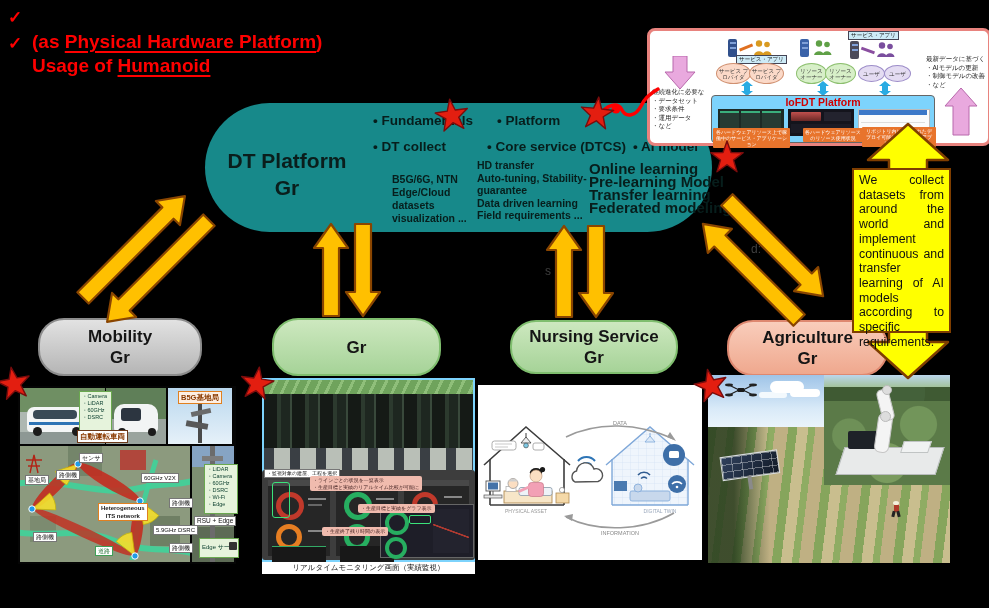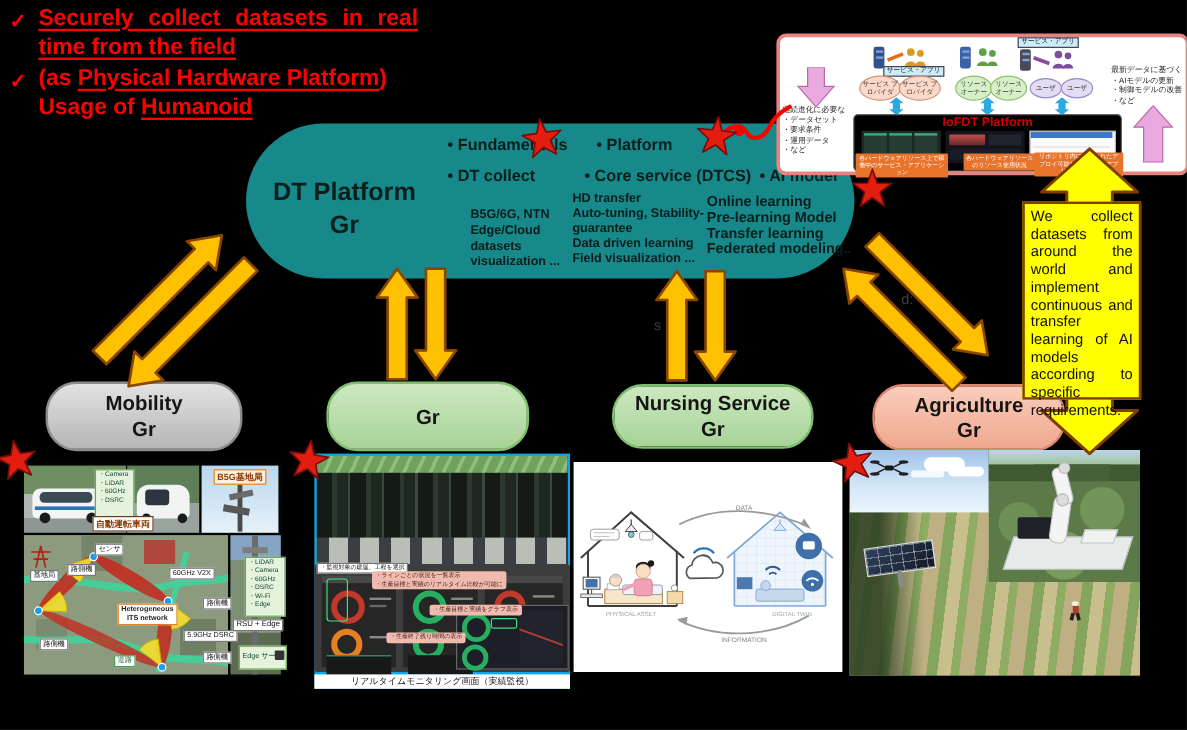--- a/index.html
+++ b/index.html
@@ -51,24 +51,24 @@
     <div>datasets</div>
     <div>visualization ...</div>
   </div>
   <div class="eb-h" style="left:497px;top:113px;z-index:2">• Platform</div>
   <div class="eb-h" style="left:487px;top:139px;z-index:2">• Core service (DTCS)</div>
   <div class="abs eb-d" style="left:477px;top:159px;line-height:12.6px;z-index:2">
     <div>HD transfer</div>
     <div>Auto-tuning, Stability-</div>
     <div>guarantee</div>
     <div>Data driven learning</div>
-    <div>Field visualization ...</div>
+    <div>Field requirements ...</div>
   </div>
   <div class="eb-h" style="left:633px;top:139px;z-index:2">• AI model</div>
-  <div class="abs eb-d" style="left:589px;top:162px;font-size:12px;z-index:2">
+  <div class="abs eb-d" style="left:589px;top:162px;font-size:15px;z-index:2">
     <div>Online learning</div>
     <div>Pre-learning Model</div>
     <div>Transfer learning</div>
     <div>Federated modeling..</div>
   </div>
 
   <div class="abs" style="left:545px;top:264px;font-size:12px;color:#3f3f3f">s</div>
   <div class="abs" style="left:751px;top:242px;font-size:12px;color:#3f3f3f">d:</div>
 
   <div class="pill gray" style="left:38px;top:318px;width:160px;height:54px">
@@ -176,21 +176,21 @@
       <div>・Wi-Fi</div>
       <div>・Edge</div>
     </div>
     <div class="wl" style="left:176px;top:130px;font-size:6.5px">RSU + Edge</div>
     <div class="gbox" style="left:181px;top:152px;width:34px;height:16px;font-size:6px;line-height:15px">
       <span>Edge サーバ</span>
       <span class="abs" style="right:1px;top:3px;width:8px;height:8px;background:#333;border-radius:1px"></span>
     </div>
   </div>
 
-  <div class="abs" style="left:262px;top:378px;width:213px;height:196px;background:#0ea5e9">
+  <div class="abs" style="left:262px;top:378px;width:213px;height:196px;background:#7dd3fc">
     <div class="abs" style="left:2px;top:2px;width:209px;height:90px;
          background:repeating-linear-gradient(90deg,#151A16 0 13px,#2C3A2E 13px 17px,#1E2720 17px 26px,#39493B 26px 28px),#1A211B">
       <div class="abs" style="left:0;top:0;width:209px;height:14px;background:repeating-linear-gradient(115deg,#8FBF7A 0 3px,#6FA35C 3px 10px)"></div>
       <div class="abs" style="left:0;top:68px;width:209px;height:22px;background:repeating-linear-gradient(90deg,#3A3F44 0 10px,#B9BFB7 10px 26px)"></div>
     </div>
     <div class="abs" style="left:0;top:92px;width:213px;height:90px;background:#3D3D3D;border-radius:3px">
       <div class="abs" style="left:6px;top:10px;width:62px;height:76px;background:#262626">
         <div class="abs" style="left:0;top:0;width:62px;height:6px;background:#484848"></div>
         <div class="abs" style="left:8px;top:12px;width:18px;height:18px;border:5px solid #C0392B;border-radius:50%"></div>
         <div class="abs" style="left:8px;top:44px;width:16px;height:16px;border:5px solid #E67E22;border-radius:50%"></div>
@@ -406,21 +406,21 @@
     <svg class="abs" style="left:90px;top:50px" width="14" height="15" viewBox="0 0 14 15">
       <polygon points="7,0 13,5 10,5 10,10 13,10 7,15 1,10 4,10 4,5 1,5" fill="#29ABE2"></polygon>
       </svg>
     <svg class="abs" style="left:166px;top:50px" width="14" height="15" viewBox="0 0 14 15">
       <polygon points="7,0 13,5 10,5 10,10 13,10 7,15 1,10 4,10 4,5 1,5" fill="#29ABE2"></polygon>
       </svg>
     <svg class="abs" style="left:228px;top:50px" width="14" height="15" viewBox="0 0 14 15">
       <polygon points="7,0 13,5 10,5 10,10 13,10 7,15 1,10 4,10 4,5 1,5" fill="#29ABE2"></polygon>
       </svg>
 
-    <div class="abs" style="left:61px;top:64px;width:222px;height:46px;background:#000000;border:1.5px solid #666;border-radius:4px">
+    <div class="abs" style="left:61px;top:64px;width:222px;height:46px;background:#7dd3fc;border:1.5px solid #666;border-radius:4px">
       <div class="abs" style="left:0;top:0;width:222px;text-align:center;font-weight:bold;font-size:10.5px;color:#D00000">IoFDT Platform</div>
       <div class="abs" style="left:6px;top:13px;width:66px;height:27px;background:#1C2A26">
         <div class="abs" style="left:2px;top:2px;width:19px;height:22px;background:#263B33;border-top:2px solid #3AAF7C"></div>
         <div class="abs" style="left:23px;top:2px;width:19px;height:22px;background:#263B33;border-top:2px solid #3AAF7C"></div>
         <div class="abs" style="left:44px;top:2px;width:19px;height:22px;background:#263B33;border-top:2px solid #3AAF7C"></div>
       </div>
       <div class="abs" style="left:76px;top:13px;width:66px;height:27px;background:#14141C">
         <div class="abs" style="left:3px;top:3px;width:30px;height:9px;background:linear-gradient(180deg,#C0504D,#6A2826);border-radius:1px"></div>
         <div class="abs" style="left:36px;top:3px;width:27px;height:9px;background:#23232E"></div>
         <div class="abs" style="left:3px;top:15px;width:60px;height:9px;background:#1B1B25"></div>
@@ -489,24 +489,20 @@
   </svg>
 
   <div class="abs" style="left:852px;top:168px;width:99px;height:165px;background:#FFFF00;border:2px solid #7F3E00;z-index:6;
               box-sizing:border-box;padding:3px 5px;font-size:12.3px;line-height:14.7px;text-align:justify;color:#101010">
     <span>We collect datasets from around the world and implement continuous and transfer learning of AI models according to specific requirements.</span>
   </div>
 
   <div class="abs" style="left:8px;top:4px;width:462px;z-index:7">
     <div style="display:flex">
       <span class="check" style="width:24px;padding-top:3px">✓</span>
-      <div class="rednote">
-        <div style="word-spacing:7px"><span class="ul">Securely collect datasets in real</span></div>
-        <div><span class="ul">time from the field</span></div>
-      </div>
     </div>
     <div style="display:flex;margin-top:2px">
       <span class="check" style="width:24px;padding-top:3px">✓</span>
       <div class="rednote">
         <div><span>(as </span><span class="ul">Physical Hardware Platform</span><span>)</span></div>
         <div><span>Usage of </span><span class="ul">Humanoid</span></div>
       </div>
     </div>
   </div>
 

